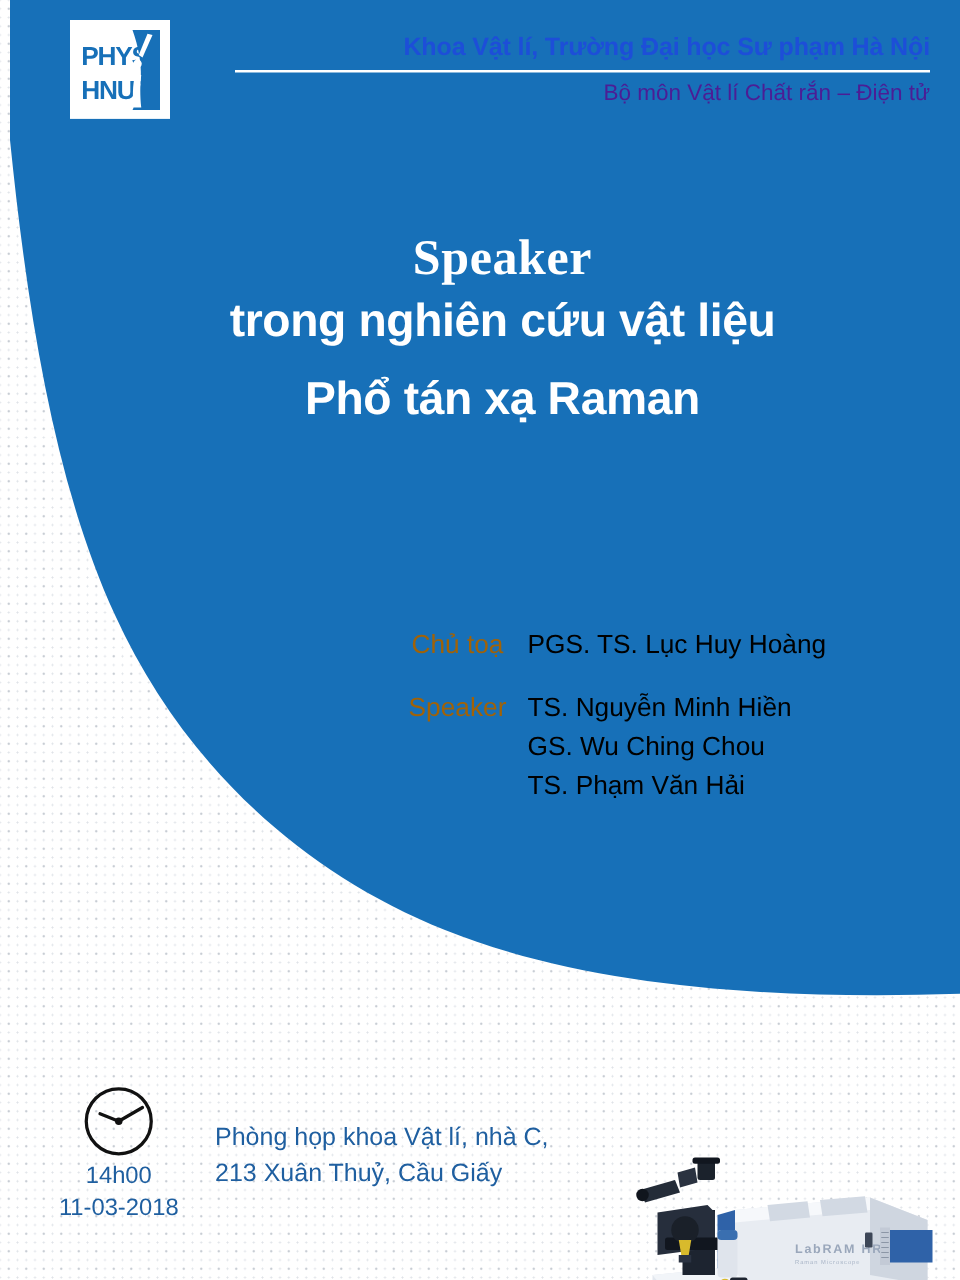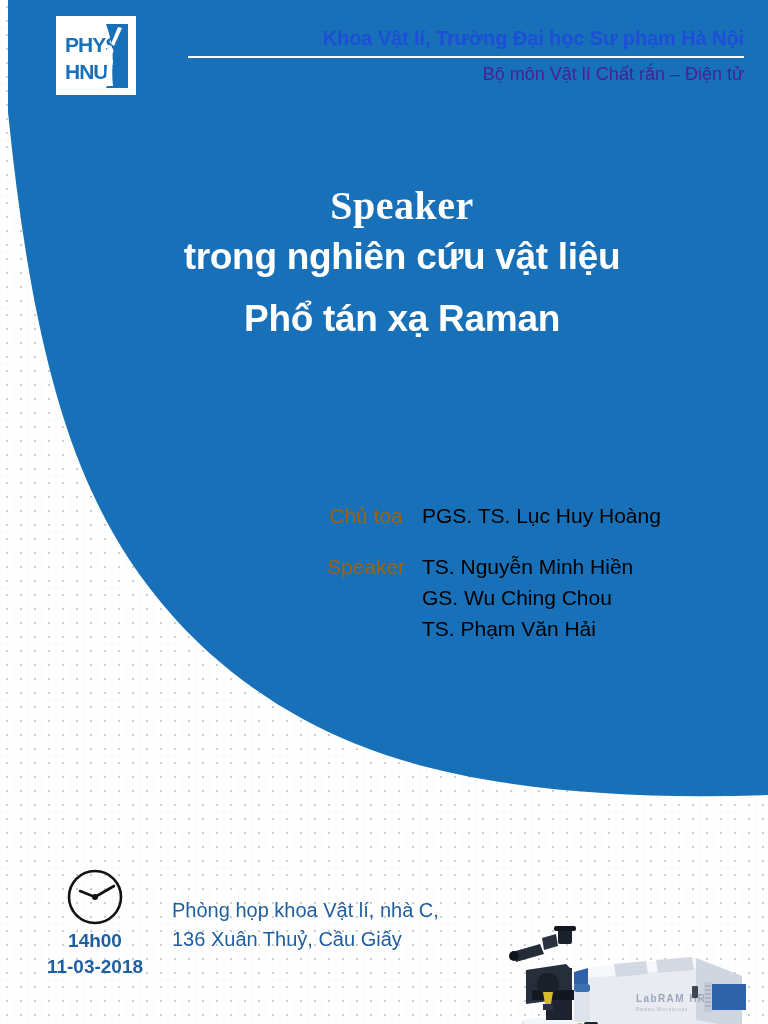--- a/index.html
+++ b/index.html
@@ -144,21 +144,20 @@
   }
 
   
   .when {
     position: absolute;
     left: 20px;
     top: 866px;
     width: 150px;
     text-align: center;
     color: #1f5fa0;
-    font-weight: bold;
   }
   .clock-wrap {
     height: 62px;
     display: flex;
     align-items: center;
     justify-content: center;
   }
   .when-time, .when-date {
     font-size: 19px;
     line-height: 26px;
@@ -258,21 +257,21 @@
         <line x1="29" y1="29" x2="14" y2="23" stroke="#111111" stroke-width="2.6" stroke-linecap="round"></line>
         <line x1="29" y1="29" x2="48" y2="18" stroke="#111111" stroke-width="2.6" stroke-linecap="round"></line>
       </svg>
     </div>
     <div class="when-time">14h00</div>
     <div class="when-date">11-03-2018</div>
   </div>
 
   <div class="where">
     <div>Phòng họp khoa Vật lí, nhà C,</div>
-    <div>136 Xuân Thuỷ, Cầu Giấy</div>
+    <div>213 Xuân Thuỷ, Cầu Giấy</div>
   </div>
 
   <div class="instrument">
     <svg width="260" height="124" viewBox="0 0 260 124">
 
       <path d="M92 44 L200 34 L246 52 L246 104 L92 112 Z" fill="#e8ecf2"></path>
       <path d="M92 44 L200 34 L200 44 L92 54 Z" fill="#f6f8fb"></path>
       <path d="M200 34 L246 52 L246 104 L200 96 Z" fill="#cfd6e0"></path>
 
       <path d="M118 40 L150 37 L152 50 L120 53 Z" fill="#d2d9e3"></path>

